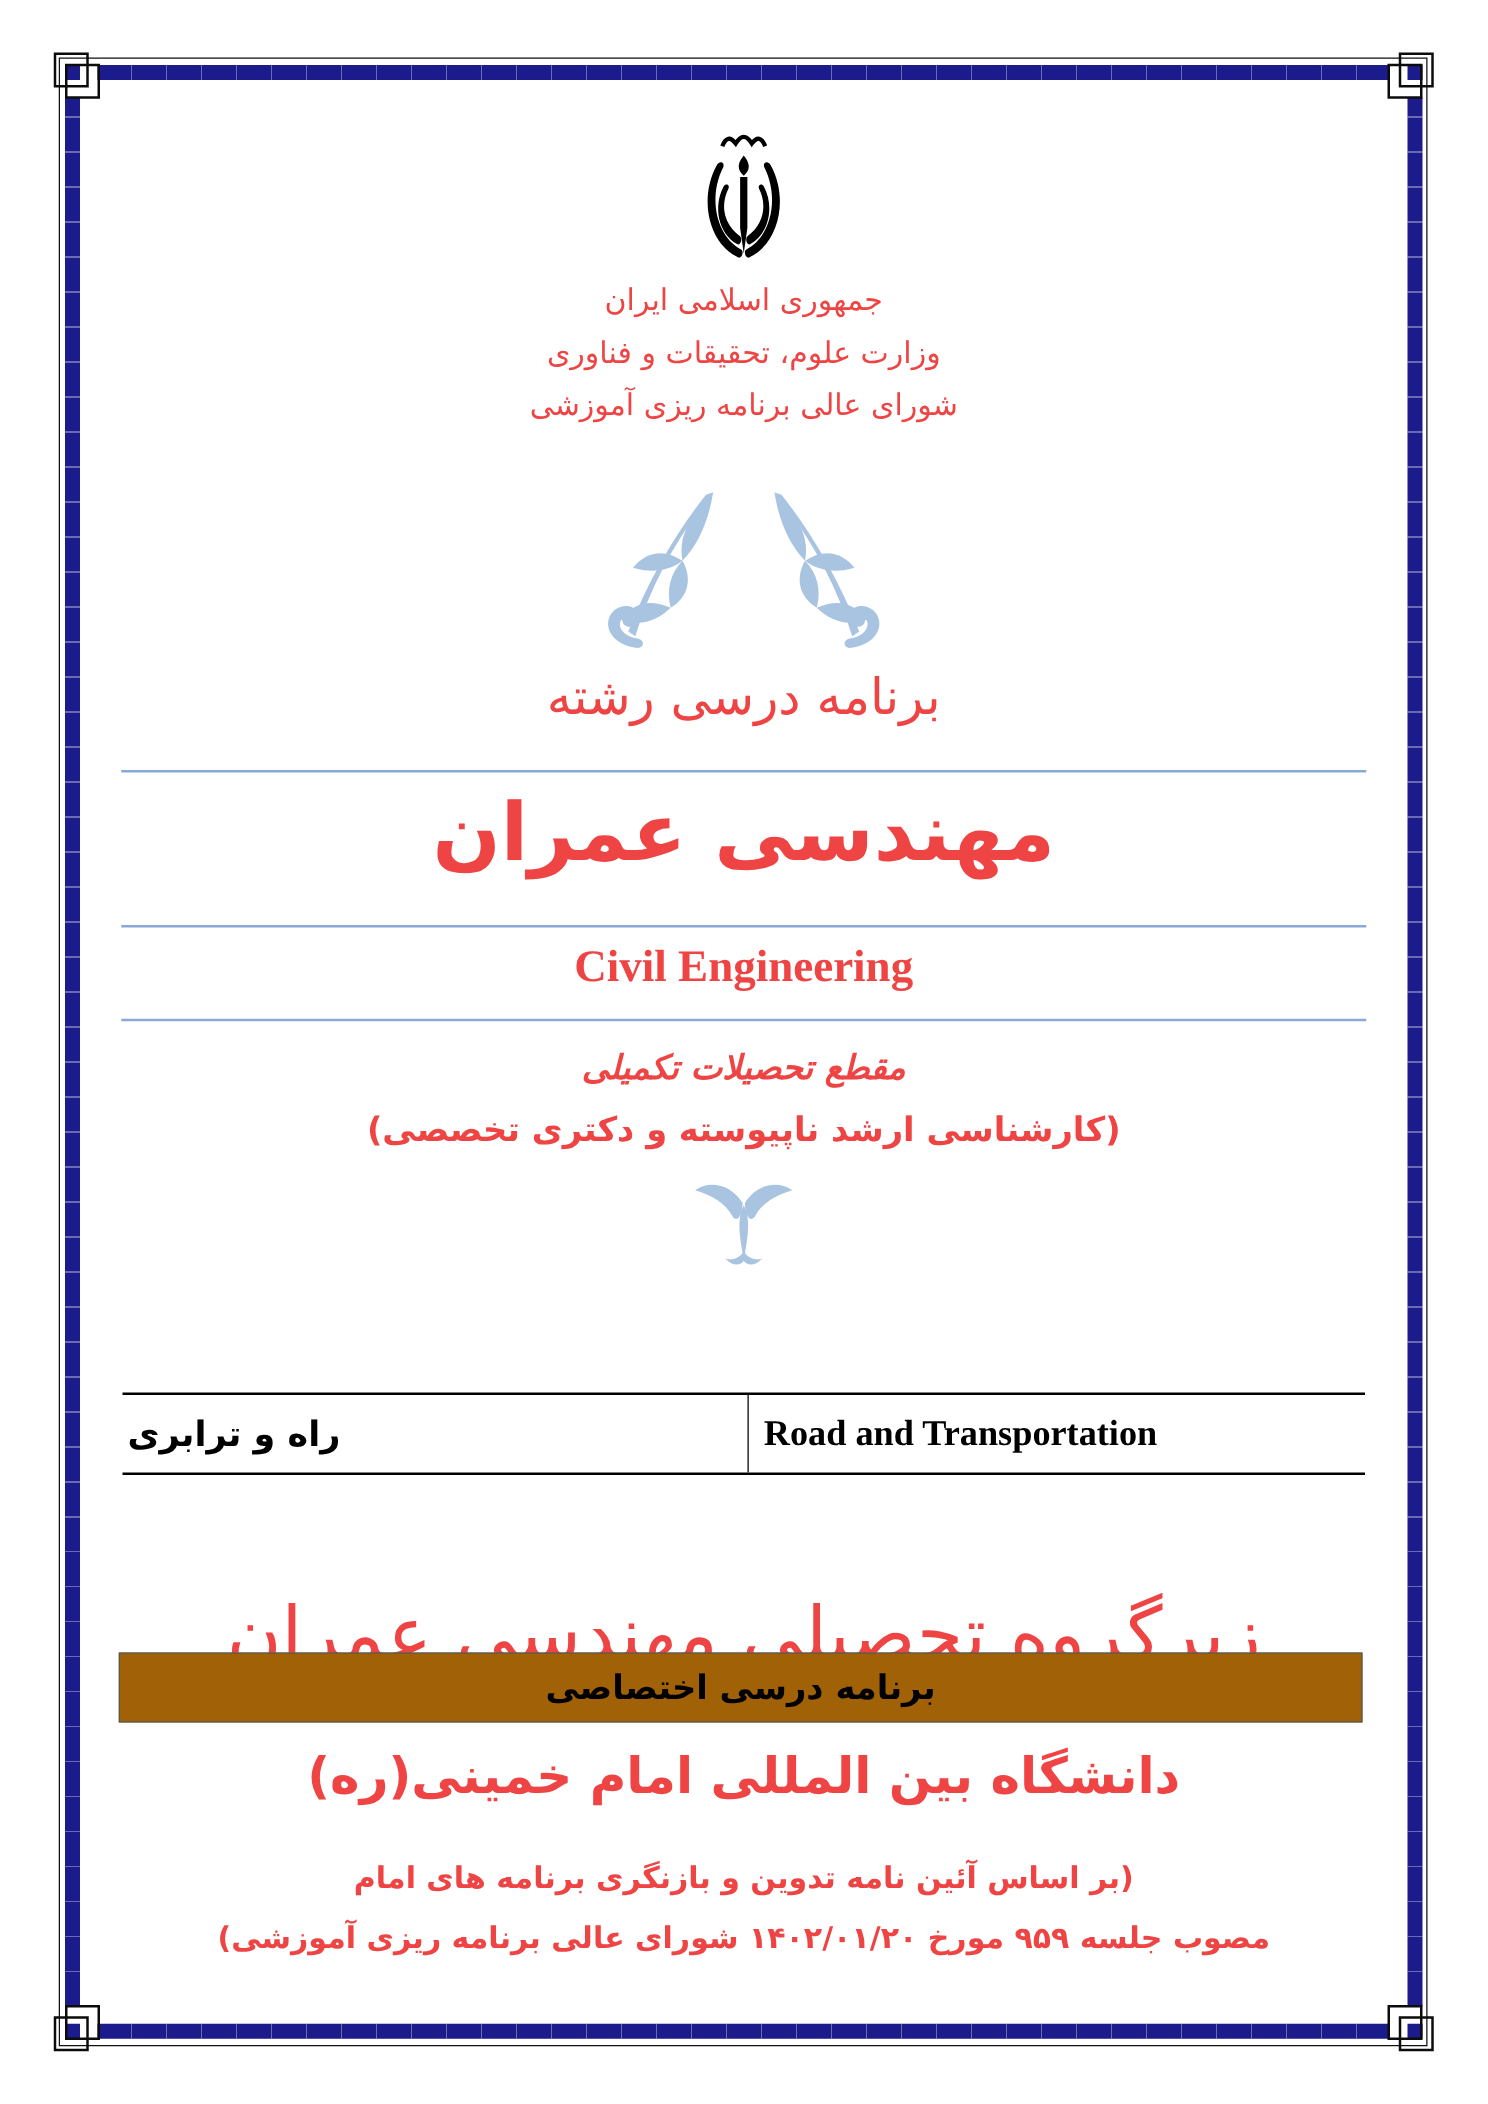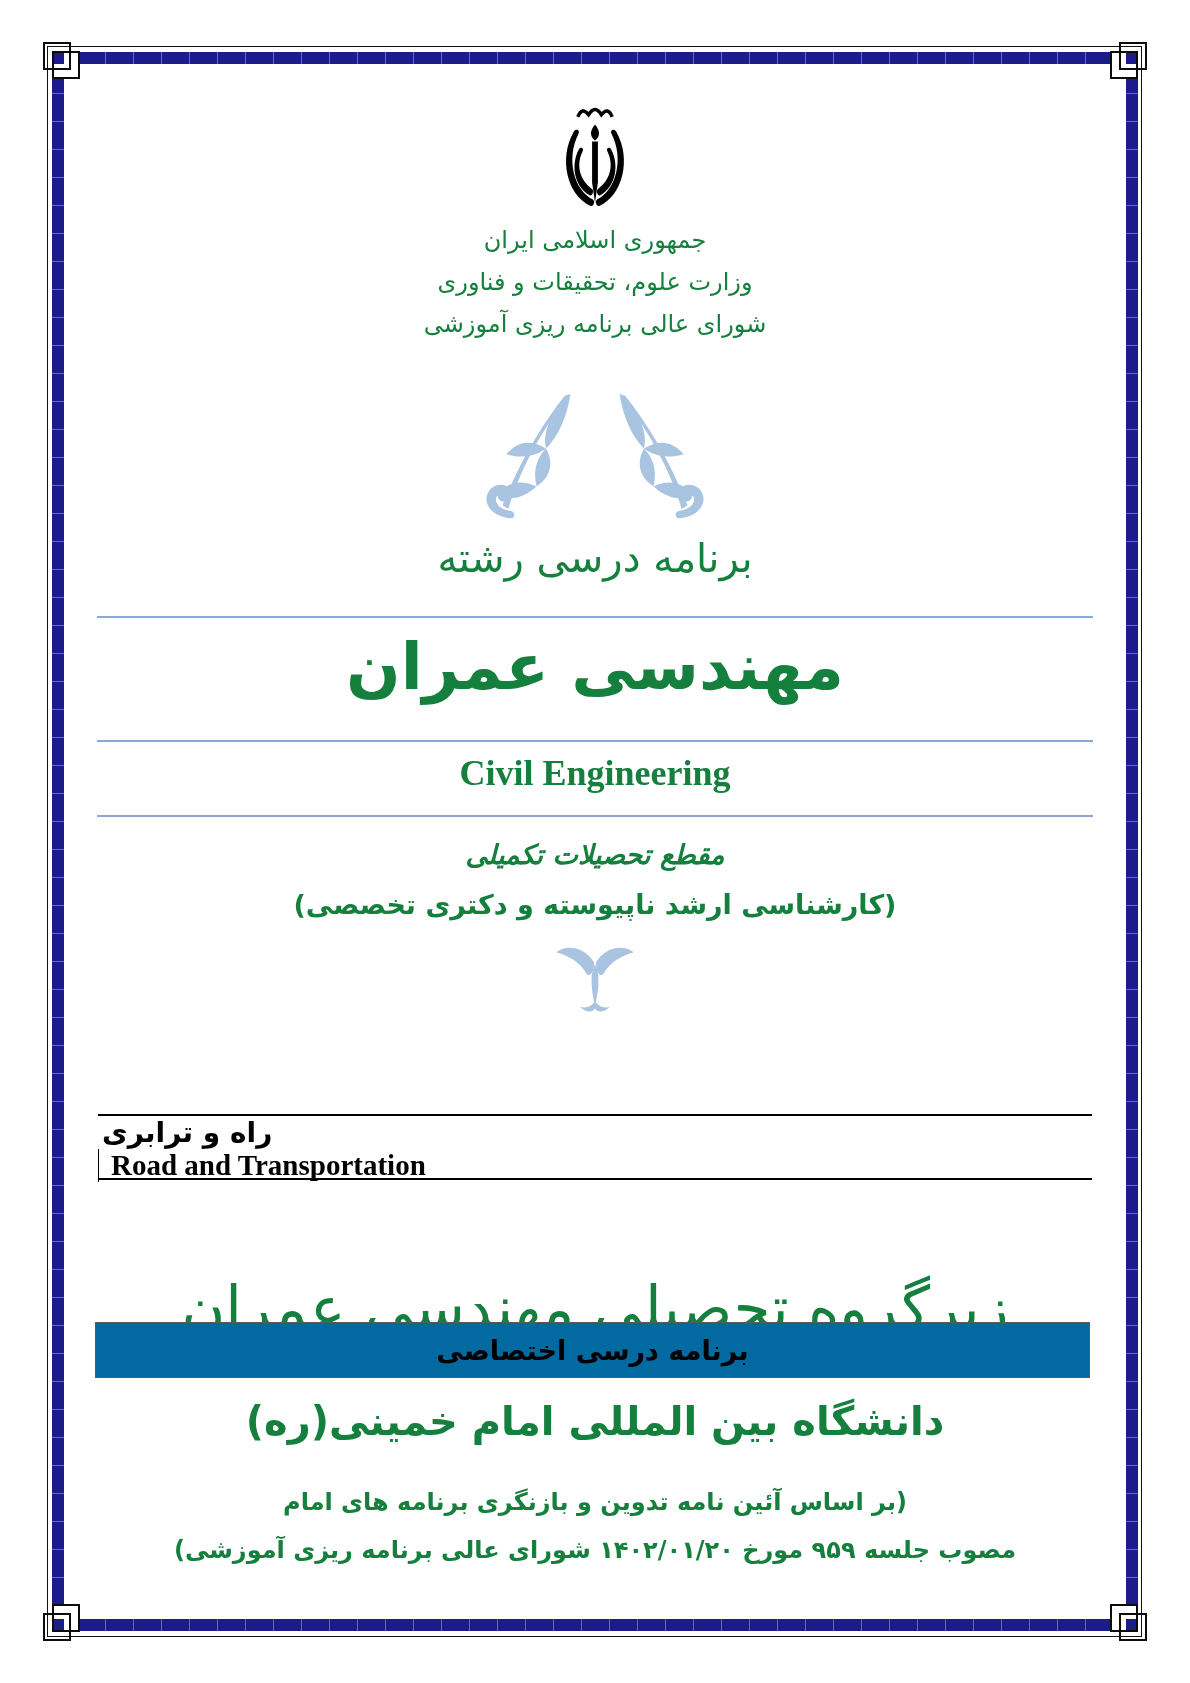--- a/index.html
+++ b/index.html
@@ -22,43 +22,43 @@
   .band-v{width:12px;top:78px;bottom:78px;
     background-image:repeating-linear-gradient(0deg,rgba(255,255,255,0) 0 27px,rgba(255,255,255,.35) 27px 28px);
     background-color:#1b1b8c;}
   .band-top{top:52px;} .band-bottom{bottom:52px;}
   .band-left{left:52px;} .band-right{right:52px;}
   .corner-dot{position:absolute;width:12px;height:12px;background:#1b1b8c;}
   .corner-sq{position:absolute;width:24px;height:24px;border:2.5px solid #0c0c0c;background:transparent;}
   
   .rule{position:absolute;left:97px;width:996px;height:0;border-top:2px solid #8aa9d6;}
   
-  .cblock{position:absolute;left:95px;width:1000px;text-align:center;color:#15803d;}
+  .cblock{position:absolute;left:95px;width:1000px;text-align:center;color:#ef4444;}
   .nastaliq{font-family:"DejaVu Sans", sans-serif;font-weight:500;}
   .fa-bold{font-weight:bold;}
   .serif{font-family:"Liberation Serif","DejaVu Serif",serif;}
   
   .otable{
     position:absolute;left:98px;top:1114px;width:994px;height:62px;
     border-top:2px solid #000;border-bottom:2px solid #000;
-    display:flex;flex-direction:column;
+    display:flex;
   }
   .otable .cell-fa{
     width:500px;display:flex;align-items:center;justify-content:flex-end;
     padding-left:4px;box-sizing:border-box;
   }
   .otable .cell-en{
     flex:1;border-left:1.5px solid #000;
     display:flex;align-items:center;justify-content:flex-start;
     padding-left:12px;box-sizing:border-box;
   }
   
   .program-bar{
     position:absolute;left:95px;top:1322px;width:995px;height:56px;
-    background:#0369a1;border:1.5px solid #595959;box-sizing:border-box;
+    background:#a16207;border:1.5px solid #595959;box-sizing:border-box;
     display:flex;align-items:center;justify-content:center;
   }
   .svg-center{position:absolute;}
 </style>
 </head>
 <body>
 
 <div class="page">
 
   <div class="frame-outer"></div>

